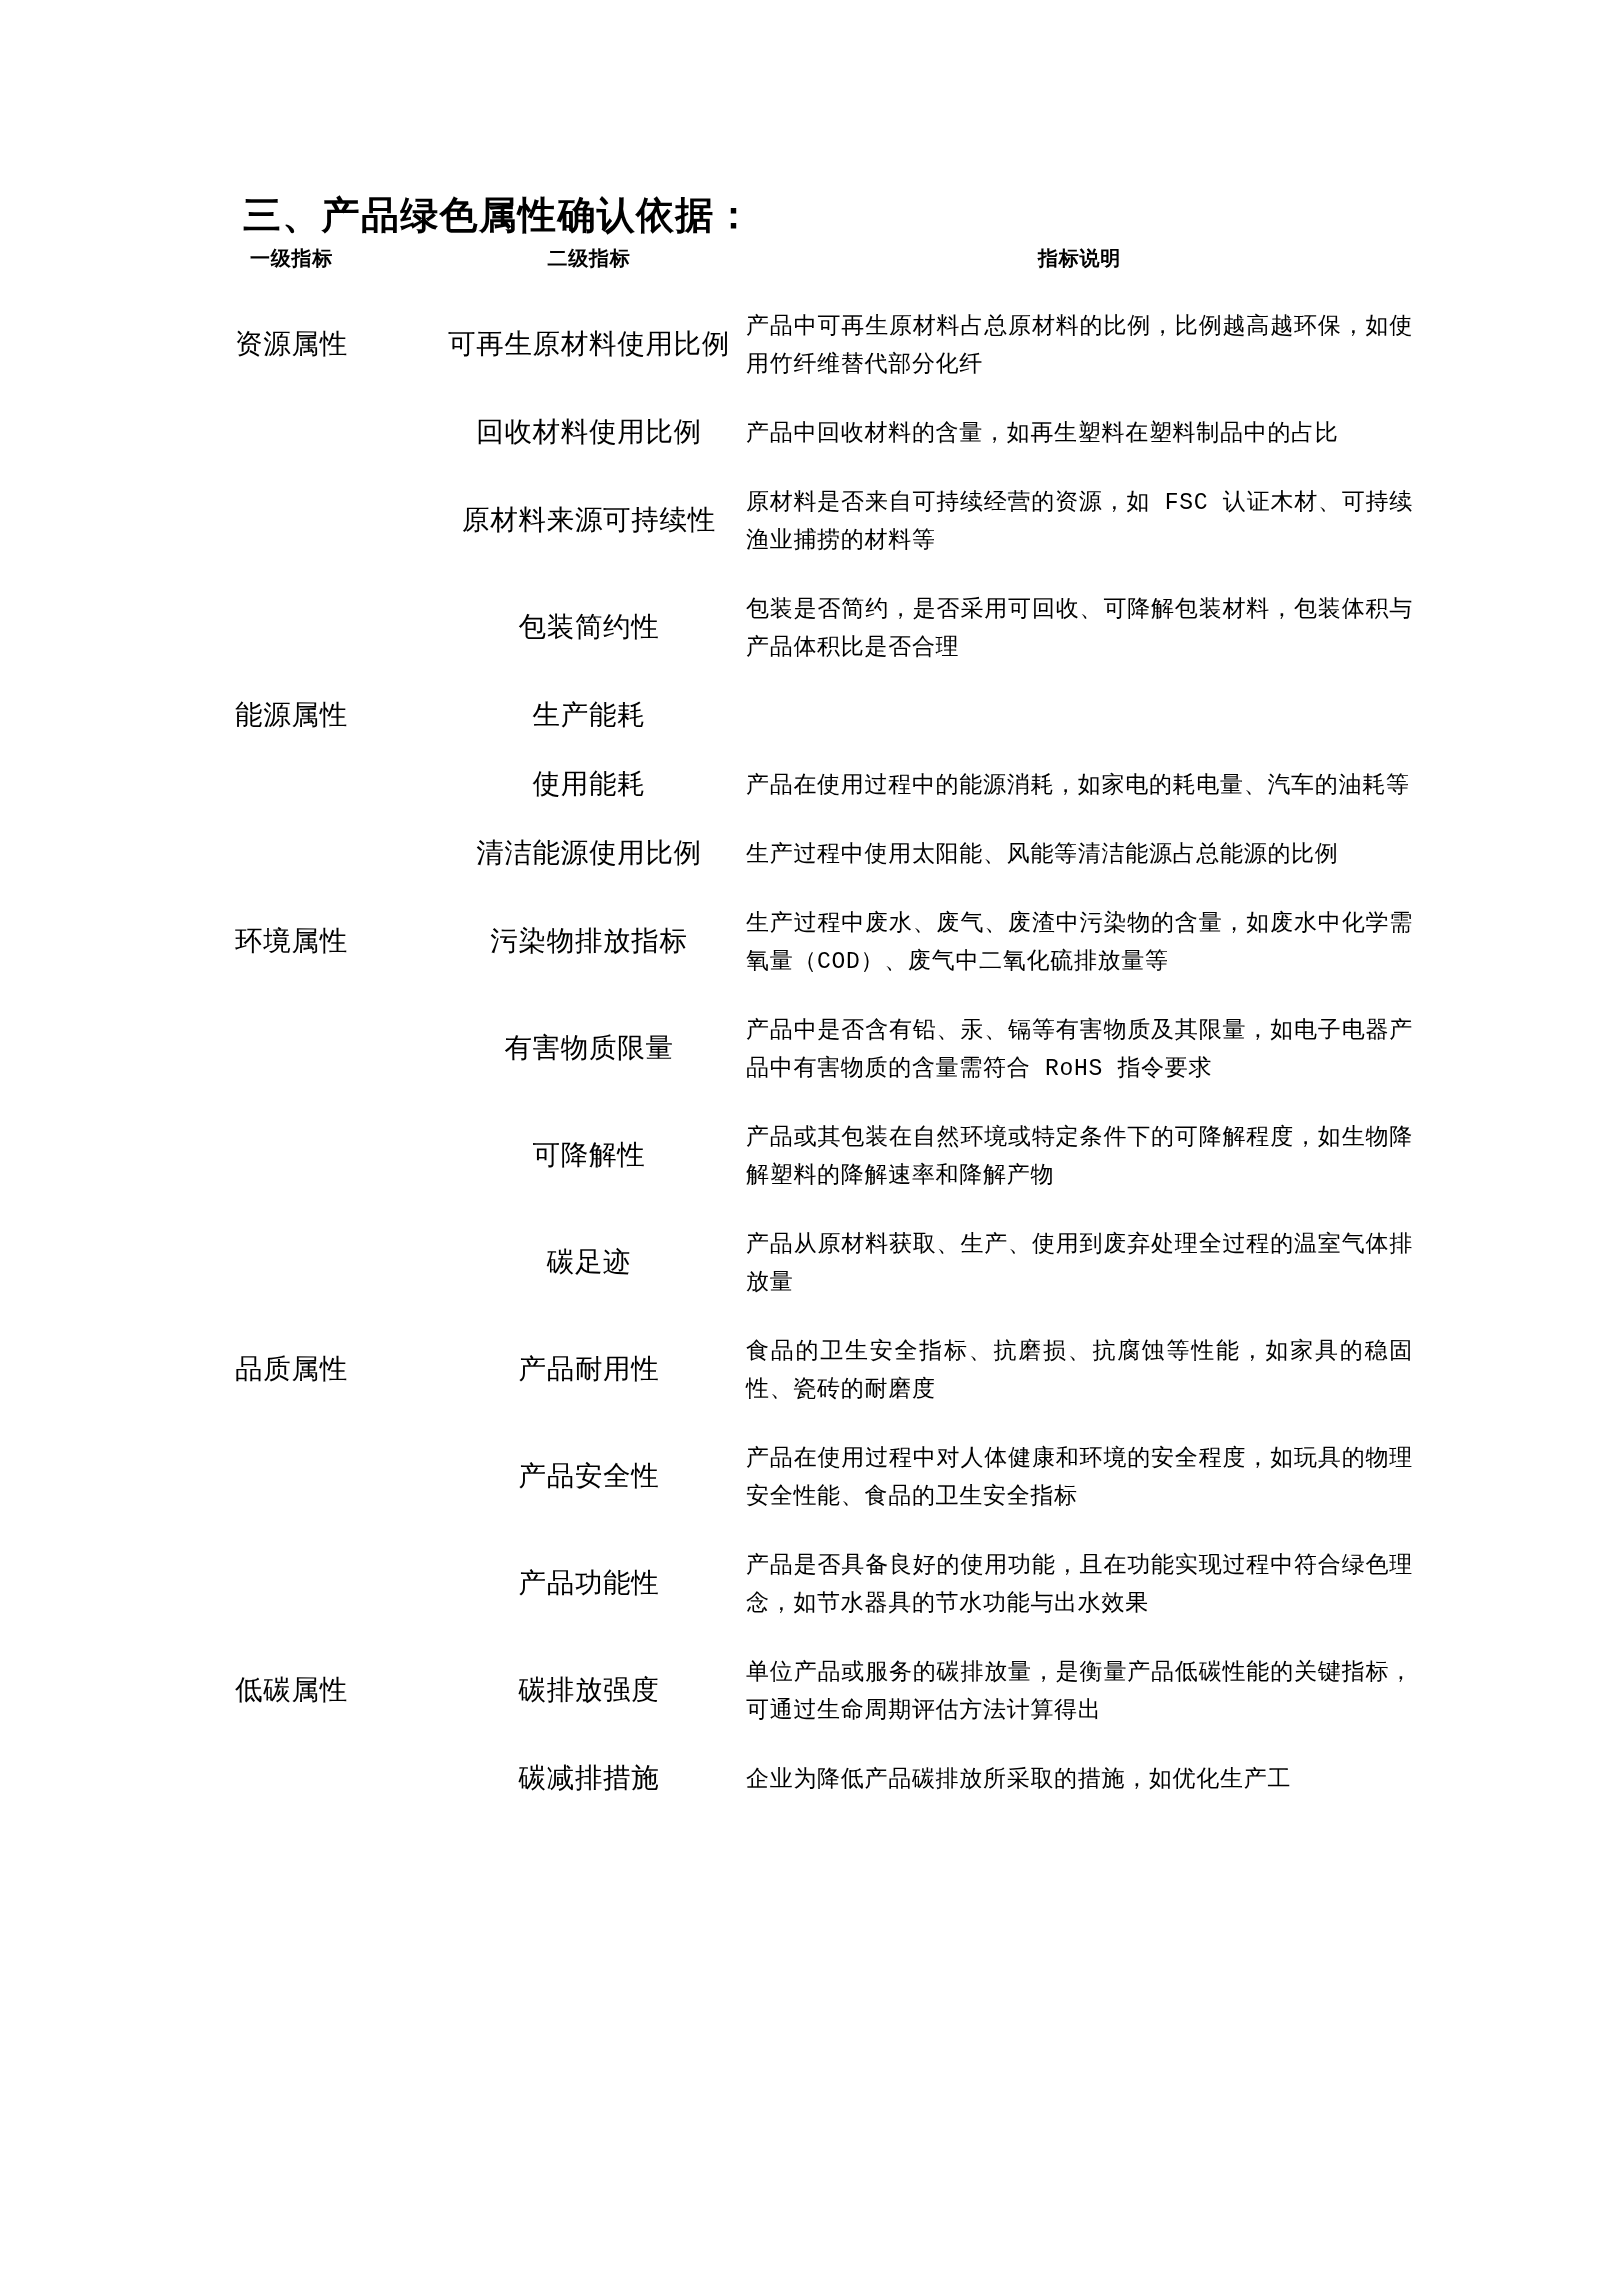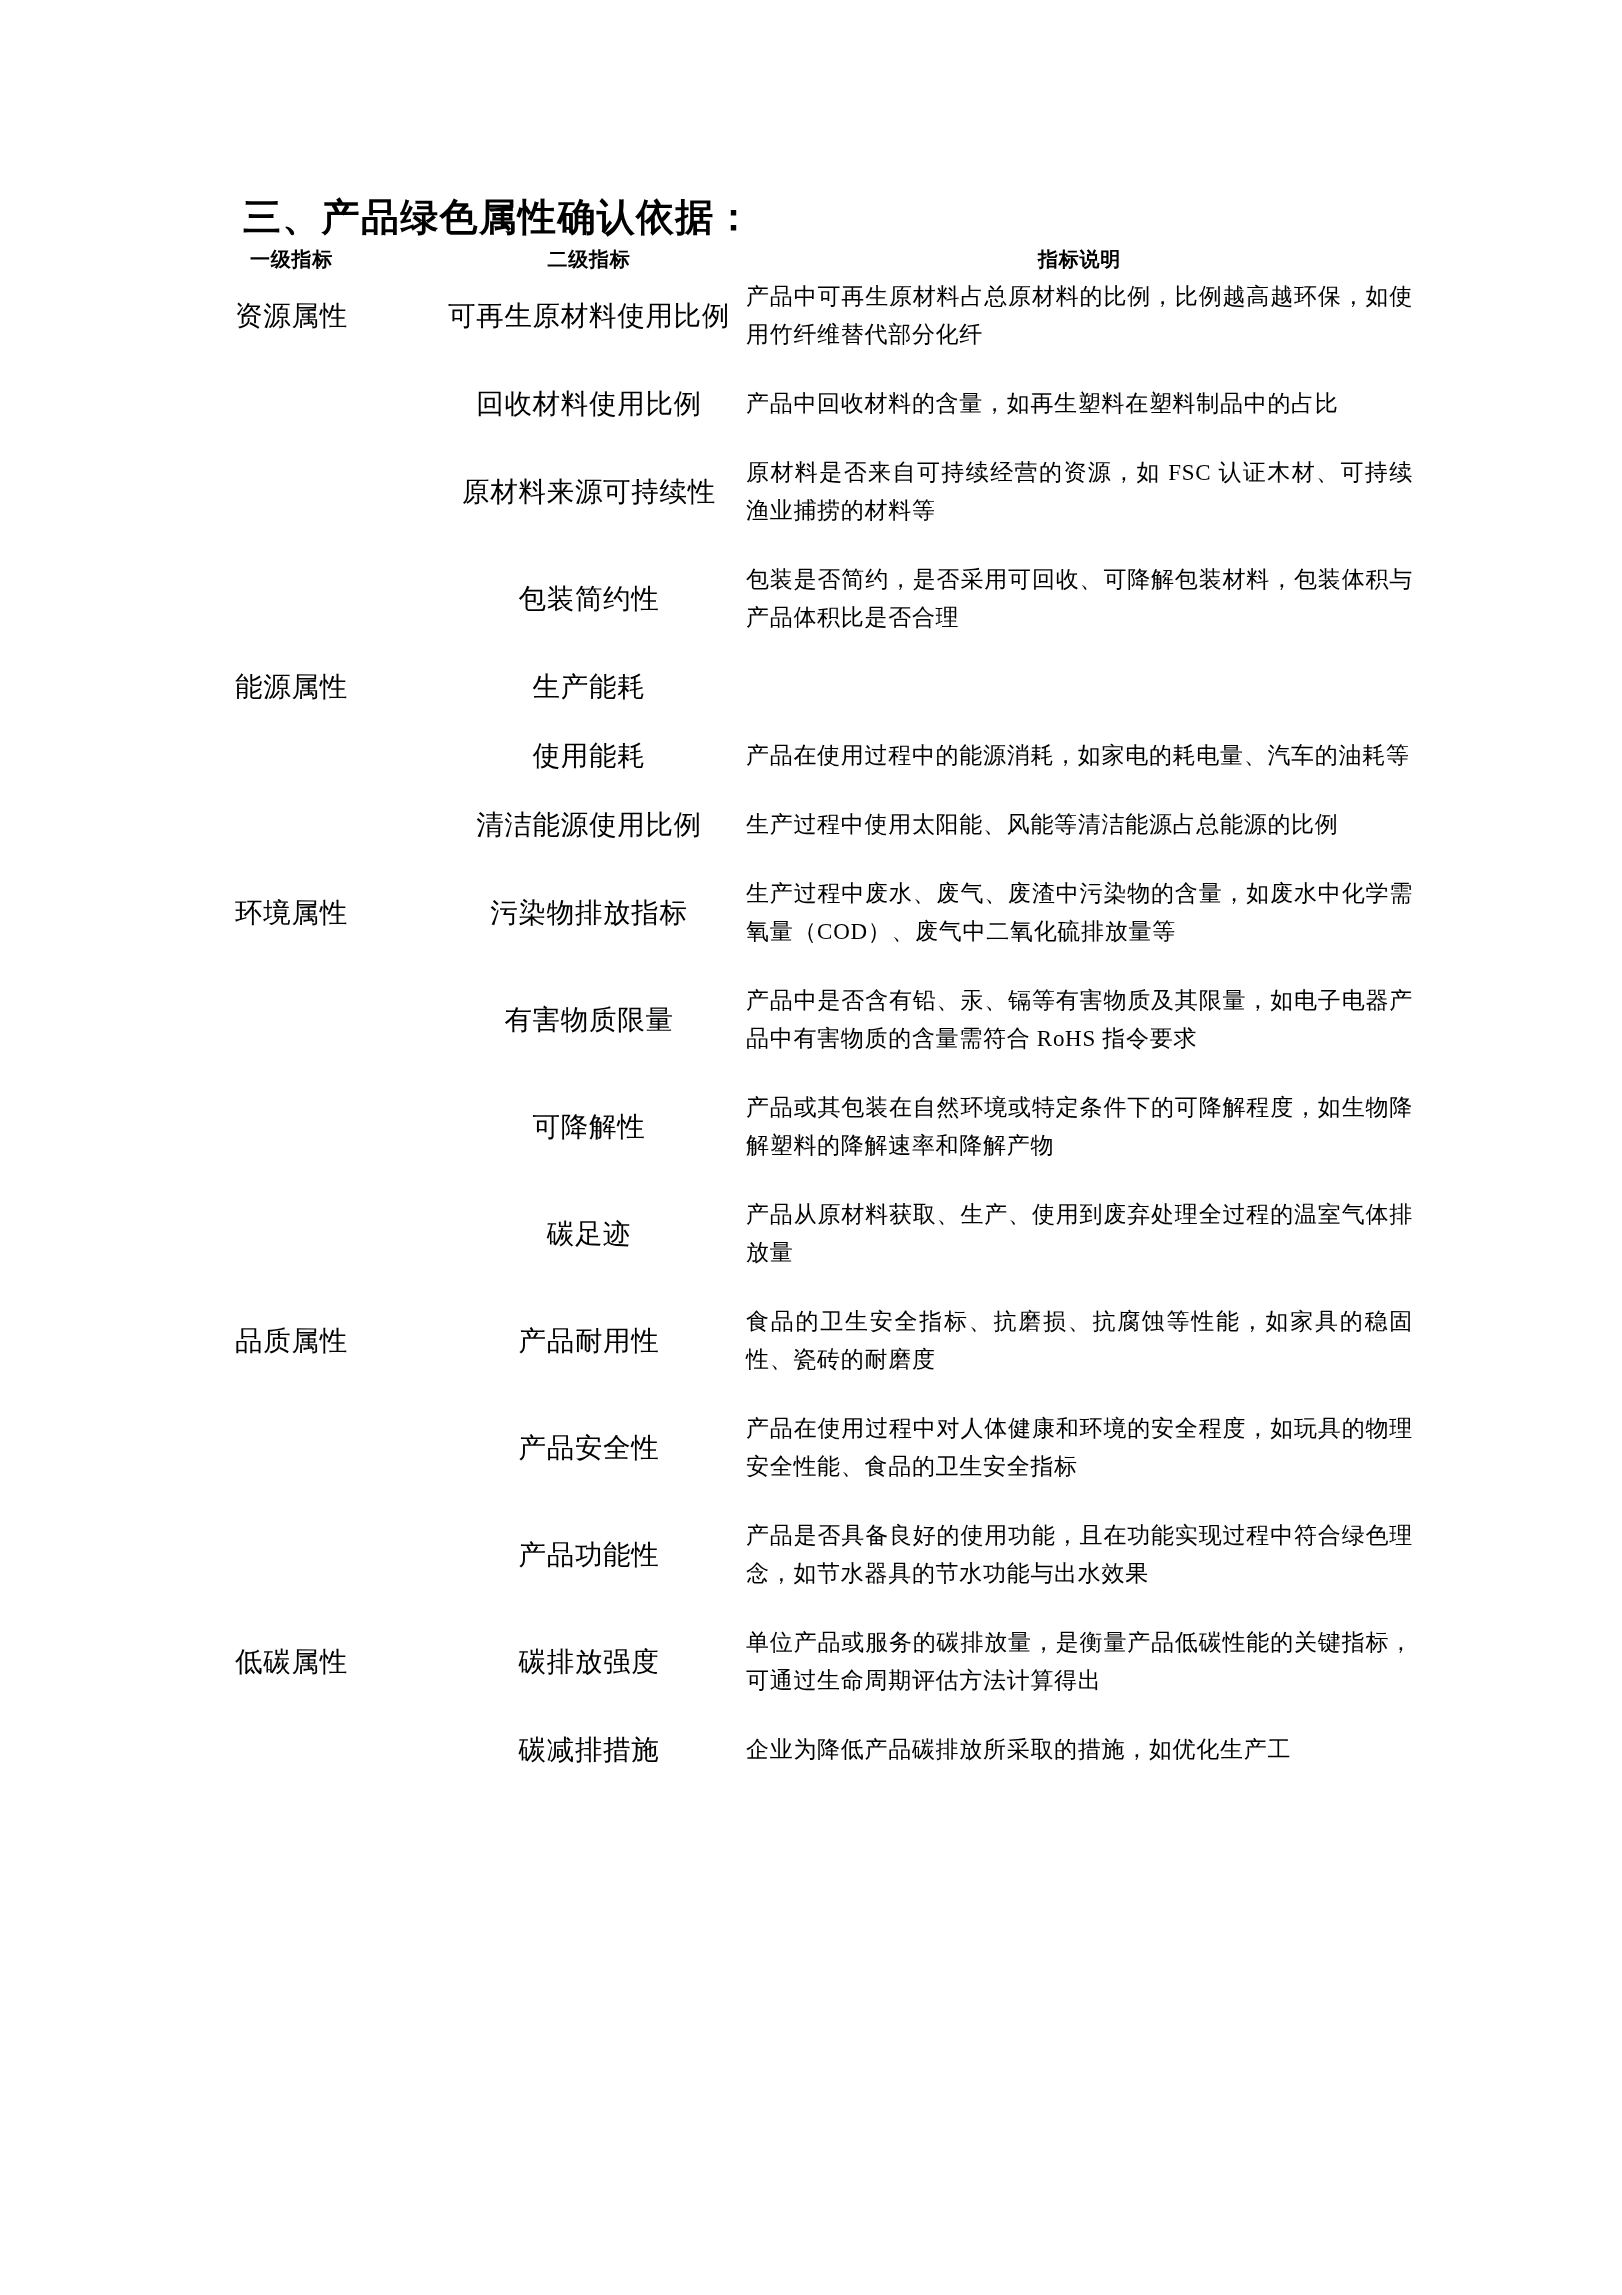--- a/index.html
+++ b/index.html
@@ -3,21 +3,21 @@
 <meta charset="utf-8">
 <style>
   html, body { margin: 0; padding: 0; background: #e8e8e8; }
   .page {
     position: relative;
     width: 1623px;
     height: 2295px;
     margin: 0 auto;
     background: #ffffff;
     color: #000000;
-    font-family: Liberation Serif, serif;
+    font-family: Liberation Mono, monospace;
     overflow: hidden;
   }
   .title {
     padding-top: 194px;
     margin-left: 243px;
     font-size: 38px;
     line-height: 47px;
     font-weight: bold;
     letter-spacing: 1.3px;
   }
@@ -25,21 +25,21 @@
     display: grid;
     grid-template-columns: 281px 314px 667px;
     margin-left: 151px;
   }
   .header-row {
     font-size: 20px;
     line-height: 37px;
     font-weight: bold;
   }
   .header-row .hc { text-align: center; letter-spacing: 0.7px; }
-  .rows { }
+  .rows { margin-top: 30px; }
   .row {
     display: grid;
     grid-template-columns: 281px 314px 667px;
     margin-left: 151px;
     margin-bottom: 31px;
     align-items: center;
   }
   .c1, .c2 {
     text-align: center;
     font-size: 27.5px;

